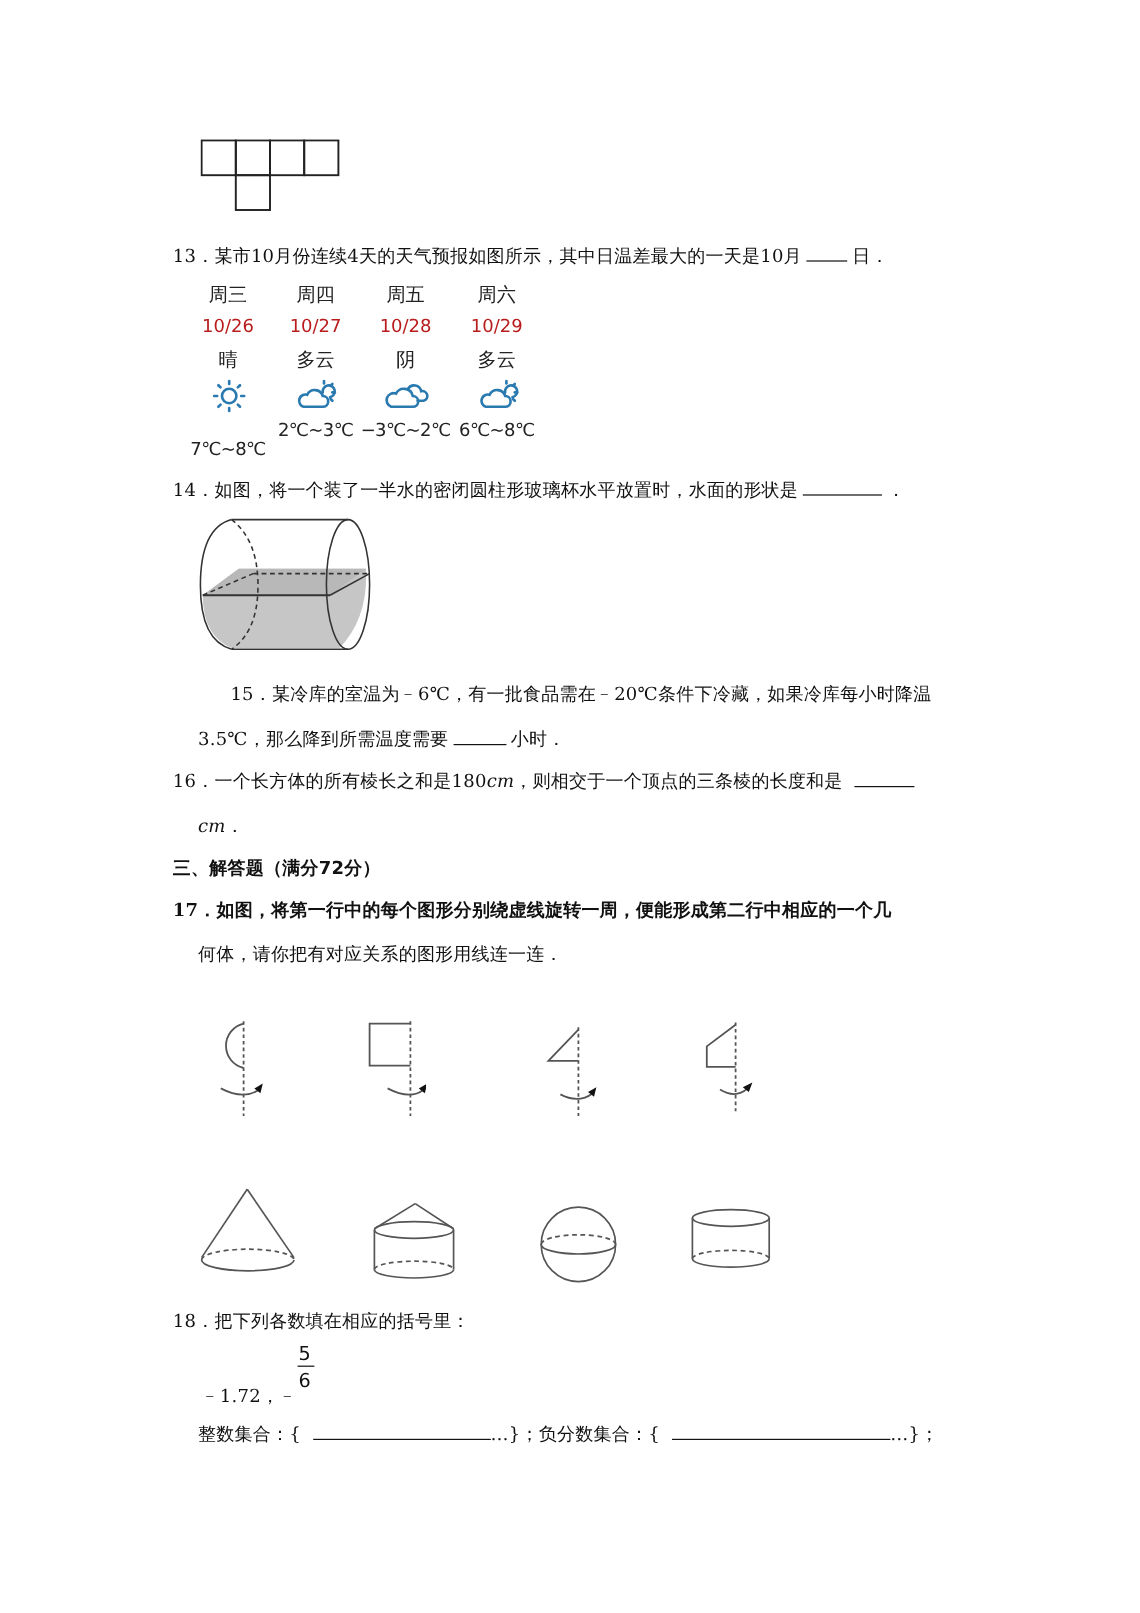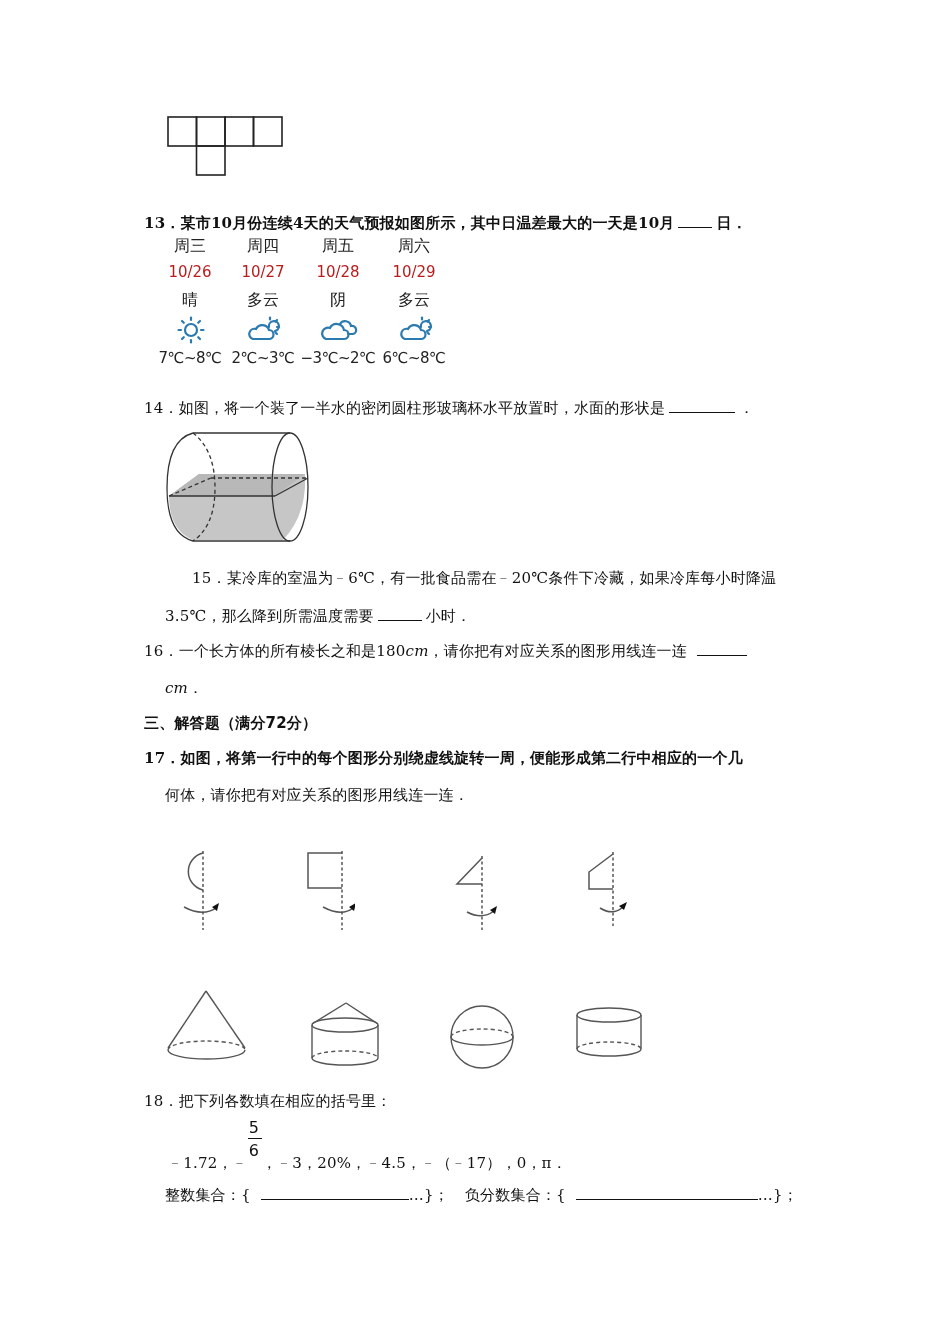--- a/index.html
+++ b/index.html
@@ -29,21 +29,21 @@
     <g fill="none" stroke="#222" stroke-width="1.6">
       <rect x="1" y="1" width="28.5" height="29"></rect>
       <rect x="29.5" y="1" width="28.5" height="29"></rect>
       <rect x="58" y="1" width="28.5" height="29"></rect>
       <rect x="86.5" y="1" width="28.5" height="29"></rect>
       <rect x="29.5" y="30" width="28.5" height="29"></rect>
     </g>
   </svg>
 </div>
 
-<div class="line" style="left:144px; top:213px;font-weight:bold;">
+<div class="line" style="left:144px; top:203px;">
   <span>13．</span><span>某市10月份连续4天的天气预报如图所示，其中日温差最大的一天是10月</span><span class="blank" style="width:34px;"></span><span>日．</span>
 </div>
 
 <div class="abs" style="left:160px; top:236px; width:320px; height:140px;">
 
   <div class="wx-col" style="left:0; width:60px;">
     <div class="abs wx-day" style="left:0;width:60px;">周三</div>
     <div class="abs wx-date" style="left:0;width:60px;">10/26</div>
     <div class="abs wx-cond" style="left:0;width:60px;">晴</div>
     <div class="abs wx-icon" style="left:17px;">
@@ -54,21 +54,21 @@
             <line x1="14" y1="24" x2="14" y2="26.5"></line>
             <line x1="1.5" y1="14" x2="4" y2="14"></line>
             <line x1="24" y1="14" x2="26.5" y2="14"></line>
             <line x1="5" y1="5" x2="6.8" y2="6.8"></line>
             <line x1="21.2" y1="21.2" x2="23" y2="23"></line>
             <line x1="5" y1="23" x2="6.8" y2="21.2"></line>
             <line x1="21.2" y1="6.8" x2="23" y2="5"></line>
           </g>
         </svg>
     </div>
-    <div class="abs wx-temp" style="left:-6px;width:72px;">7℃~8℃</div>
+    <div class="abs wx-temp" style="left:-6px;width:72px;margin-top:16px;">7℃~8℃</div>
   </div>
 
   <div class="wx-col" style="left:73px; width:60px;">
     <div class="abs wx-day" style="left:0;width:60px;">周四</div>
     <div class="abs wx-date" style="left:0;width:60px;">10/27</div>
     <div class="abs wx-cond" style="left:0;width:60px;">多云</div>
     <div class="abs wx-icon" style="left:14px;">
       <svg width="34" height="26" viewBox="0 0 34 26">
           <g stroke="#2a7ab0" stroke-width="2.2" fill="none" stroke-linecap="round">
             <path d="M22 11 A5 5 0 1 1 28 15"></path>
@@ -147,21 +147,21 @@
 </div>
 
 <div class="line" style="left:144px; top:568px;margin-left:48px;">
   <span>15．</span><span>某冷库的室温为﹣6℃，有一批食品需在﹣20℃条件下冷藏，如果冷库每小时降温</span>
 </div>
 <div class="line" style="left:165px; top:606px;">
   <span>3.5℃，那么降到所需温度需要</span><span class="blank" style="width:44px;"></span><span>小时．</span>
 </div>
 
 <div class="line" style="left:144px; top:641px;">
-  <span>16．</span><span>一个长方体的所有棱长之和是180</span><span class="it">cm</span><span>，请你把有对应关系的图形用线连一连</span><span class="blank" style="width:50px; margin-left:10px;"></span>
+  <span>16．</span><span>一个长方体的所有棱长之和是180</span><span class="it">cm</span><span>，则相交于一个顶点的三条棱的长度和是</span><span class="blank" style="width:50px; margin-left:10px;"></span>
 </div>
 <div class="line" style="left:165px; top:678px;">
   <span class="it">cm</span><span>．</span>
 </div>
 
 <div class="line bold" style="left:144px; top:713px; font-family: 'DejaVu Sans','Liberation Sans',sans-serif;">三、解答题（满分72分）</div>
 
 <div class="line" style="left:144px; top:748px;font-weight:bold;">
   <span>17．</span><span>如图，将第一行中的每个图形分别绕虚线旋转一周，便能形成第二行中相应的一个几</span>
 </div>
@@ -251,17 +251,17 @@
       <path d="M3 45 A32 7 0 0 0 67 45"></path>
       <path d="M3 45 A32 7 0 0 1 67 45" stroke-dasharray="4,3"></path>
     </g>
   </svg>
 </div>
 
 <div class="line" style="left:144px; top:1091px;">
   <span>18．</span><span>把下列各数填在相应的括号里：</span>
 </div>
 <div class="line" style="left:168px; top:1148px;">
-  <span>﹣1.72，﹣</span><span class="frac"><span class="num">5</span><span class="bar"></span><span class="den">6</span></span><span>，﹣3，20%，﹣4.5，﹣（﹣17），0，π．</span>
+  <span>﹣1.72，﹣</span><span class="frac"><span class="num">5</span><span class="bar"></span><span class="den">6</span></span>
 </div>
 <div class="line" style="left:165px; top:1185px;">
-  <span>整数集合：{</span><span class="blank" style="width:148px; margin-left:10px; margin-right:0;"></span><span>…}；</span><span style="margin-left:16px;text-align:right;">负分数集合：{</span><span class="blank" style="width:182px; margin-left:10px; margin-right:0;"></span><span>…}；</span>
+  <span>整数集合：{</span><span class="blank" style="width:148px; margin-left:10px; margin-right:0;"></span><span>…}；</span><span style="margin-left:0;text-align:right;">负分数集合：{</span><span class="blank" style="width:182px; margin-left:10px; margin-right:0;"></span><span>…}；</span>
 </div>
 
 </body></html>

